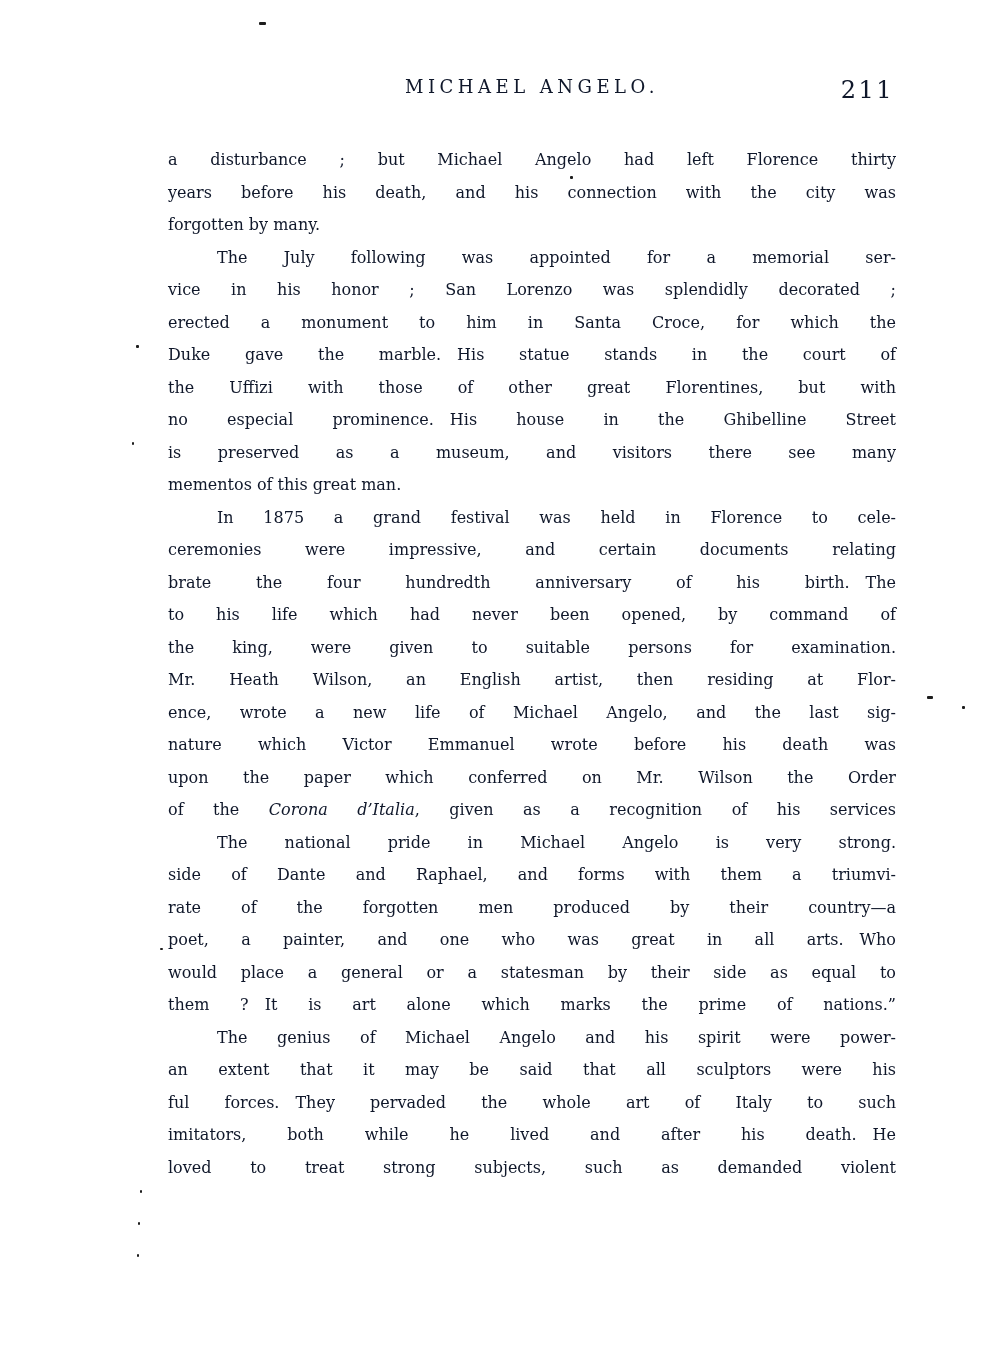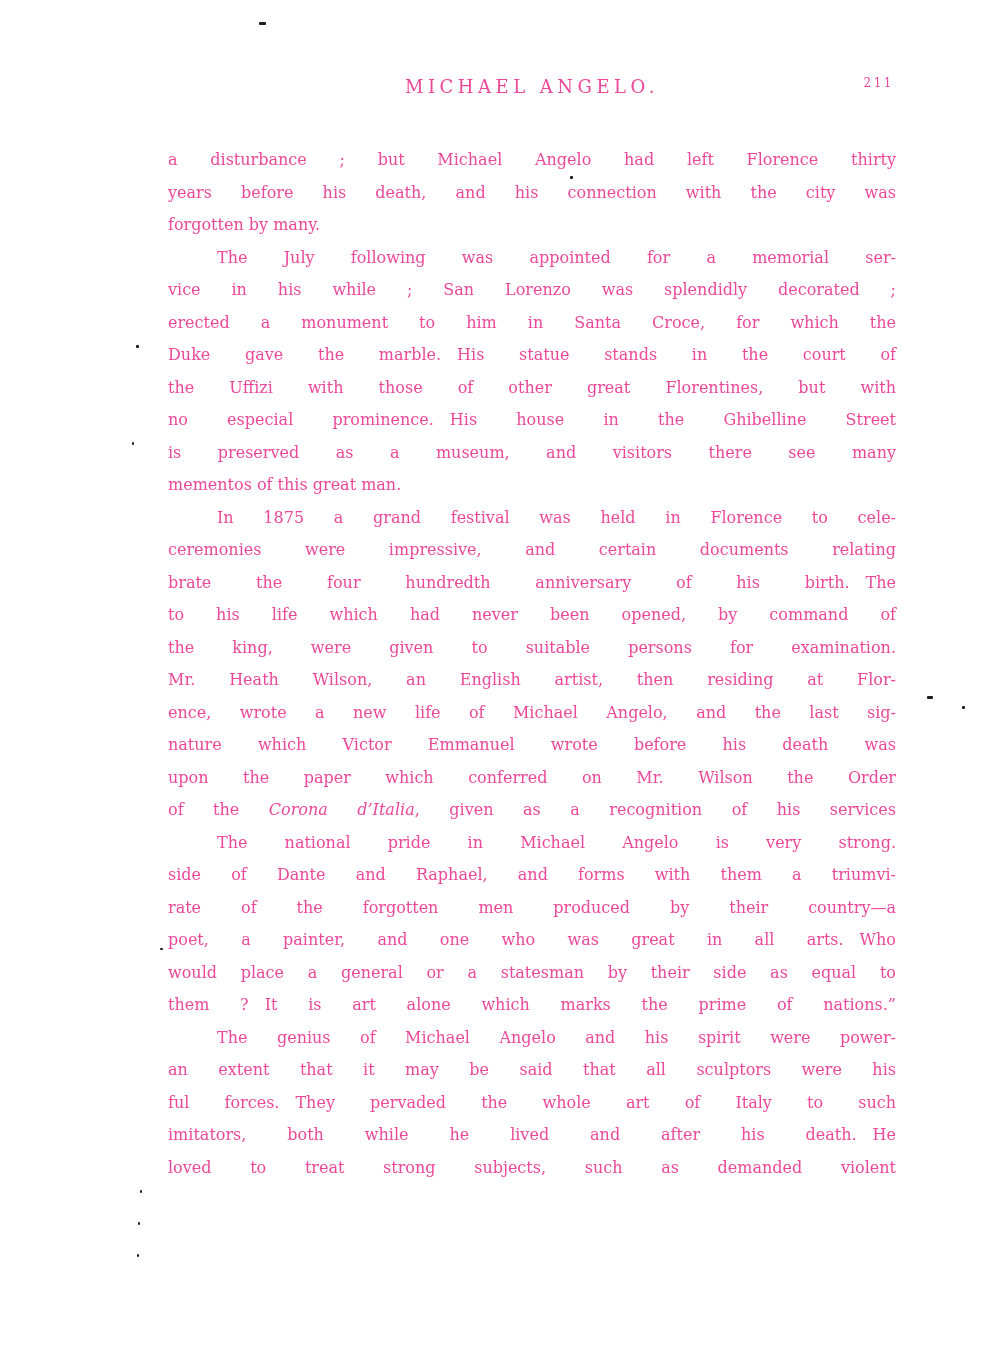--- a/index.html
+++ b/index.html
@@ -7,21 +7,21 @@
     padding: 0;
     background: #ffffff;
   }
   .page {
     position: relative;
     width: 1000px;
     height: 1369px;
     background: #ffffff;
     overflow: hidden;
     font-family: "DejaVu Serif", "Liberation Serif", serif;
-    color: #ec4899;
+    color: #0f172a;
   }
   .column {
     position: absolute;
     left: 168px;
     width: 728px;
     top: 76px;
   }
   .running-header {
     position: relative;
     height: 28px;
@@ -32,21 +32,21 @@
     right: 0;
     text-align: center;
     font-size: 18px;
     letter-spacing: 4.5px;
     white-space: nowrap;
   }
   .page-number {
     position: absolute;
     right: 2px;
     top: 0;
-    font-size: 12px;
+    font-size: 24px;
     letter-spacing: 2.5px;
   }
   .body-text {
     position: absolute;
     top: 68px; 
     left: 0;
     width: 728px;
     font-size: 16px;
     line-height: 32.5px;
   }
@@ -84,21 +84,21 @@
     </div>
     <div class="body-text">
 
     <div class="paragraph">
           <div class="line">a disturbance ; but Michael Angelo had left Florence thirty</div>
           <div class="line">years before his death, and his connection with the city was</div>
           <div class="line last">forgotten by many.</div>
         </div>
         <div class="paragraph">
           <div class="line indent">The July following was appointed for a memorial ser-</div>
-          <div class="line">vice in his while ; San Lorenzo was splendidly decorated ;</div>
+          <div class="line">vice in his honor ; San Lorenzo was splendidly decorated ;</div>
           <div class="line">erected a monument to him in Santa Croce, for which the</div>
           <div class="line">Duke gave the marble. His statue stands in the court of</div>
           <div class="line">the Uffizi with those of other great Florentines, but with</div>
           <div class="line">no especial prominence. His house in the Ghibelline Street</div>
           <div class="line">is preserved as a museum, and visitors there see many</div>
           <div class="line last">mementos of this great man.</div>
         </div>
         <div class="paragraph">
           <div class="line indent">In 1875 a grand festival was held in Florence to cele-</div>
           <div class="line">ceremonies were impressive, and certain documents relating</div>

